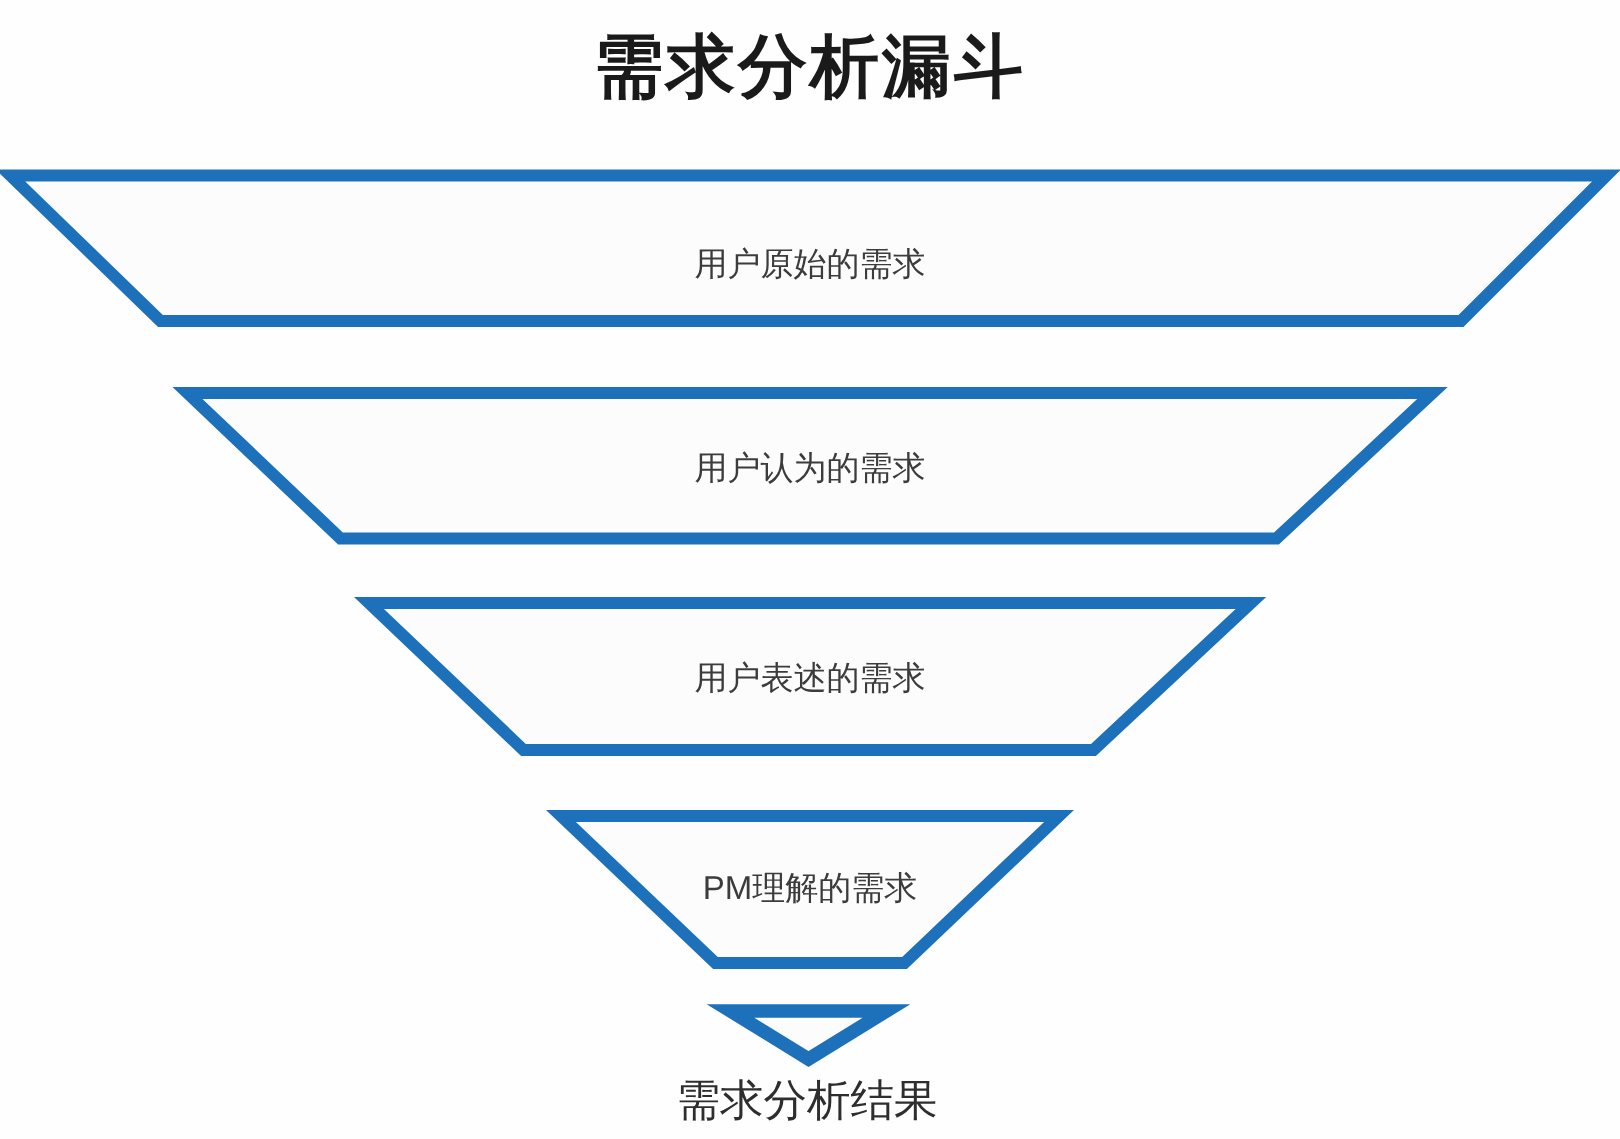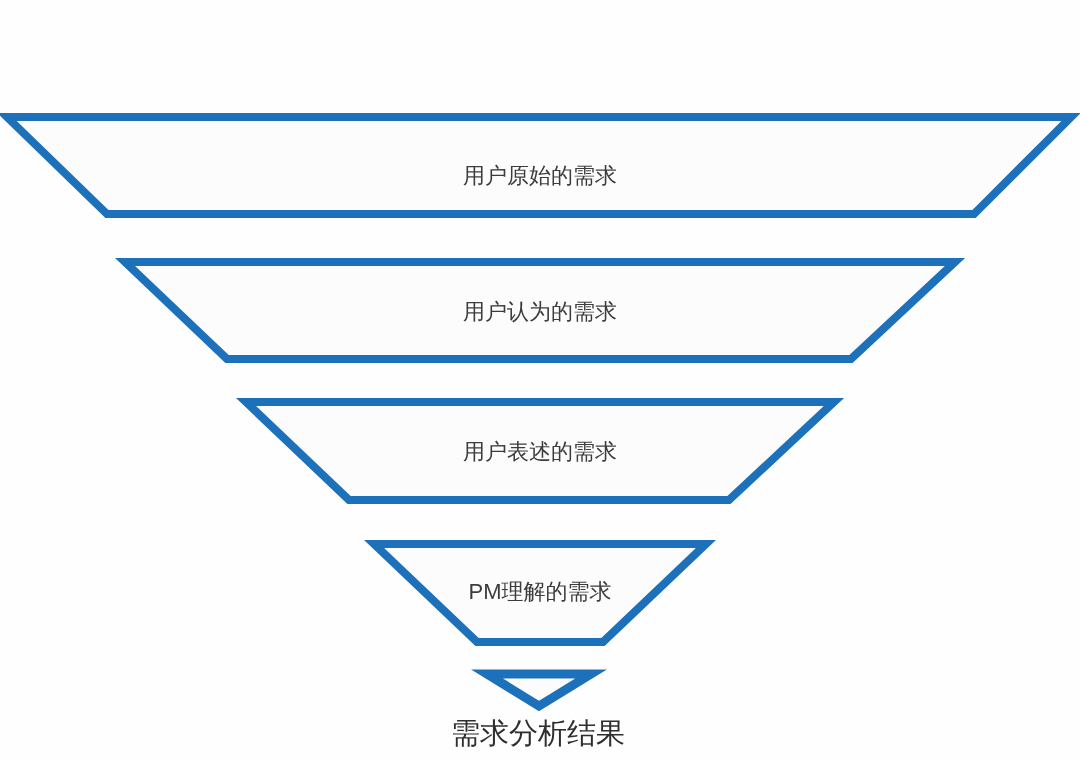--- a/index.html
+++ b/index.html
@@ -59,20 +59,21 @@
   .funnel-label.result {
     font-size: 29px;
     fill: #2e2e2e;
   }
 </style>
 </head>
 <body>
 
 <div class="stage">
 
+  <h1 class="title">需求分析漏斗</h1>
 
   <svg class="funnel-svg" viewBox="0 0 1080 759" width="1080" height="759" aria-hidden="false">
 
     <polygon class="funnel-shape" points="7,117 1071,117 974,214 107,214"></polygon>
 
     <polygon class="funnel-shape" points="125,262 955,262 851,359 227,359"></polygon>
 
     <polygon class="funnel-shape" points="246,402 834,402 729,500 349,500"></polygon>
 
     <polygon class="funnel-shape" points="374,544 706,544 603,642 477,642"></polygon>

